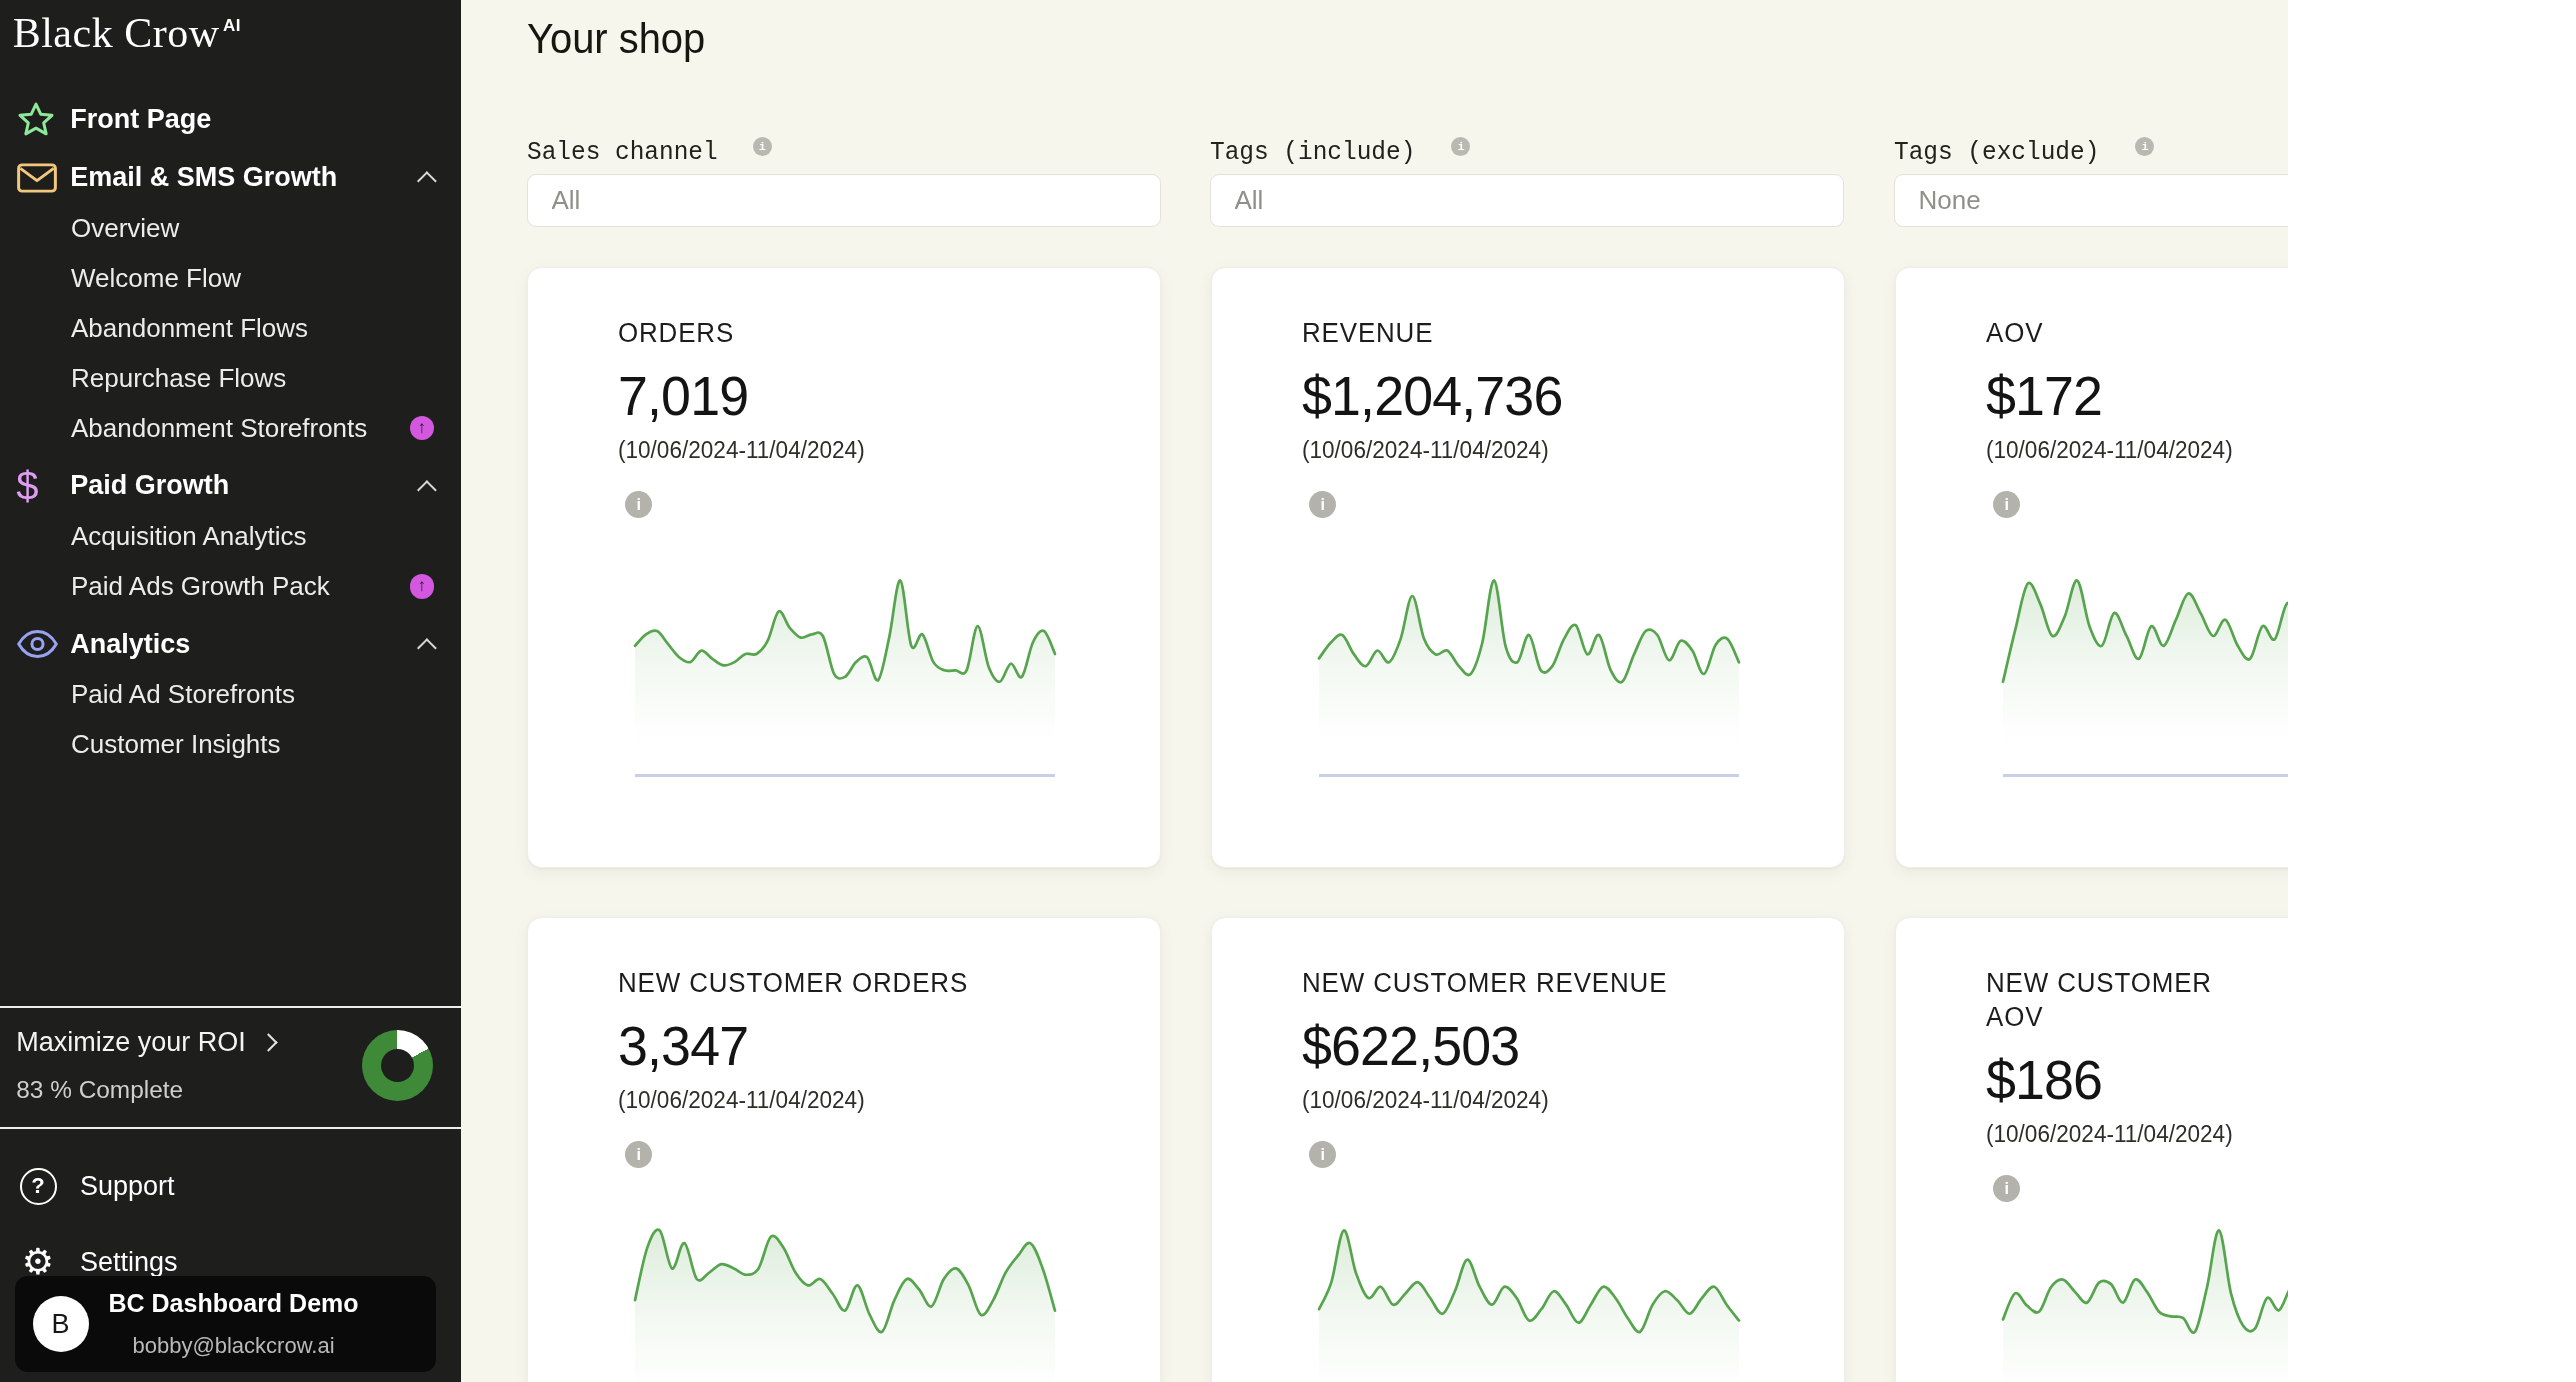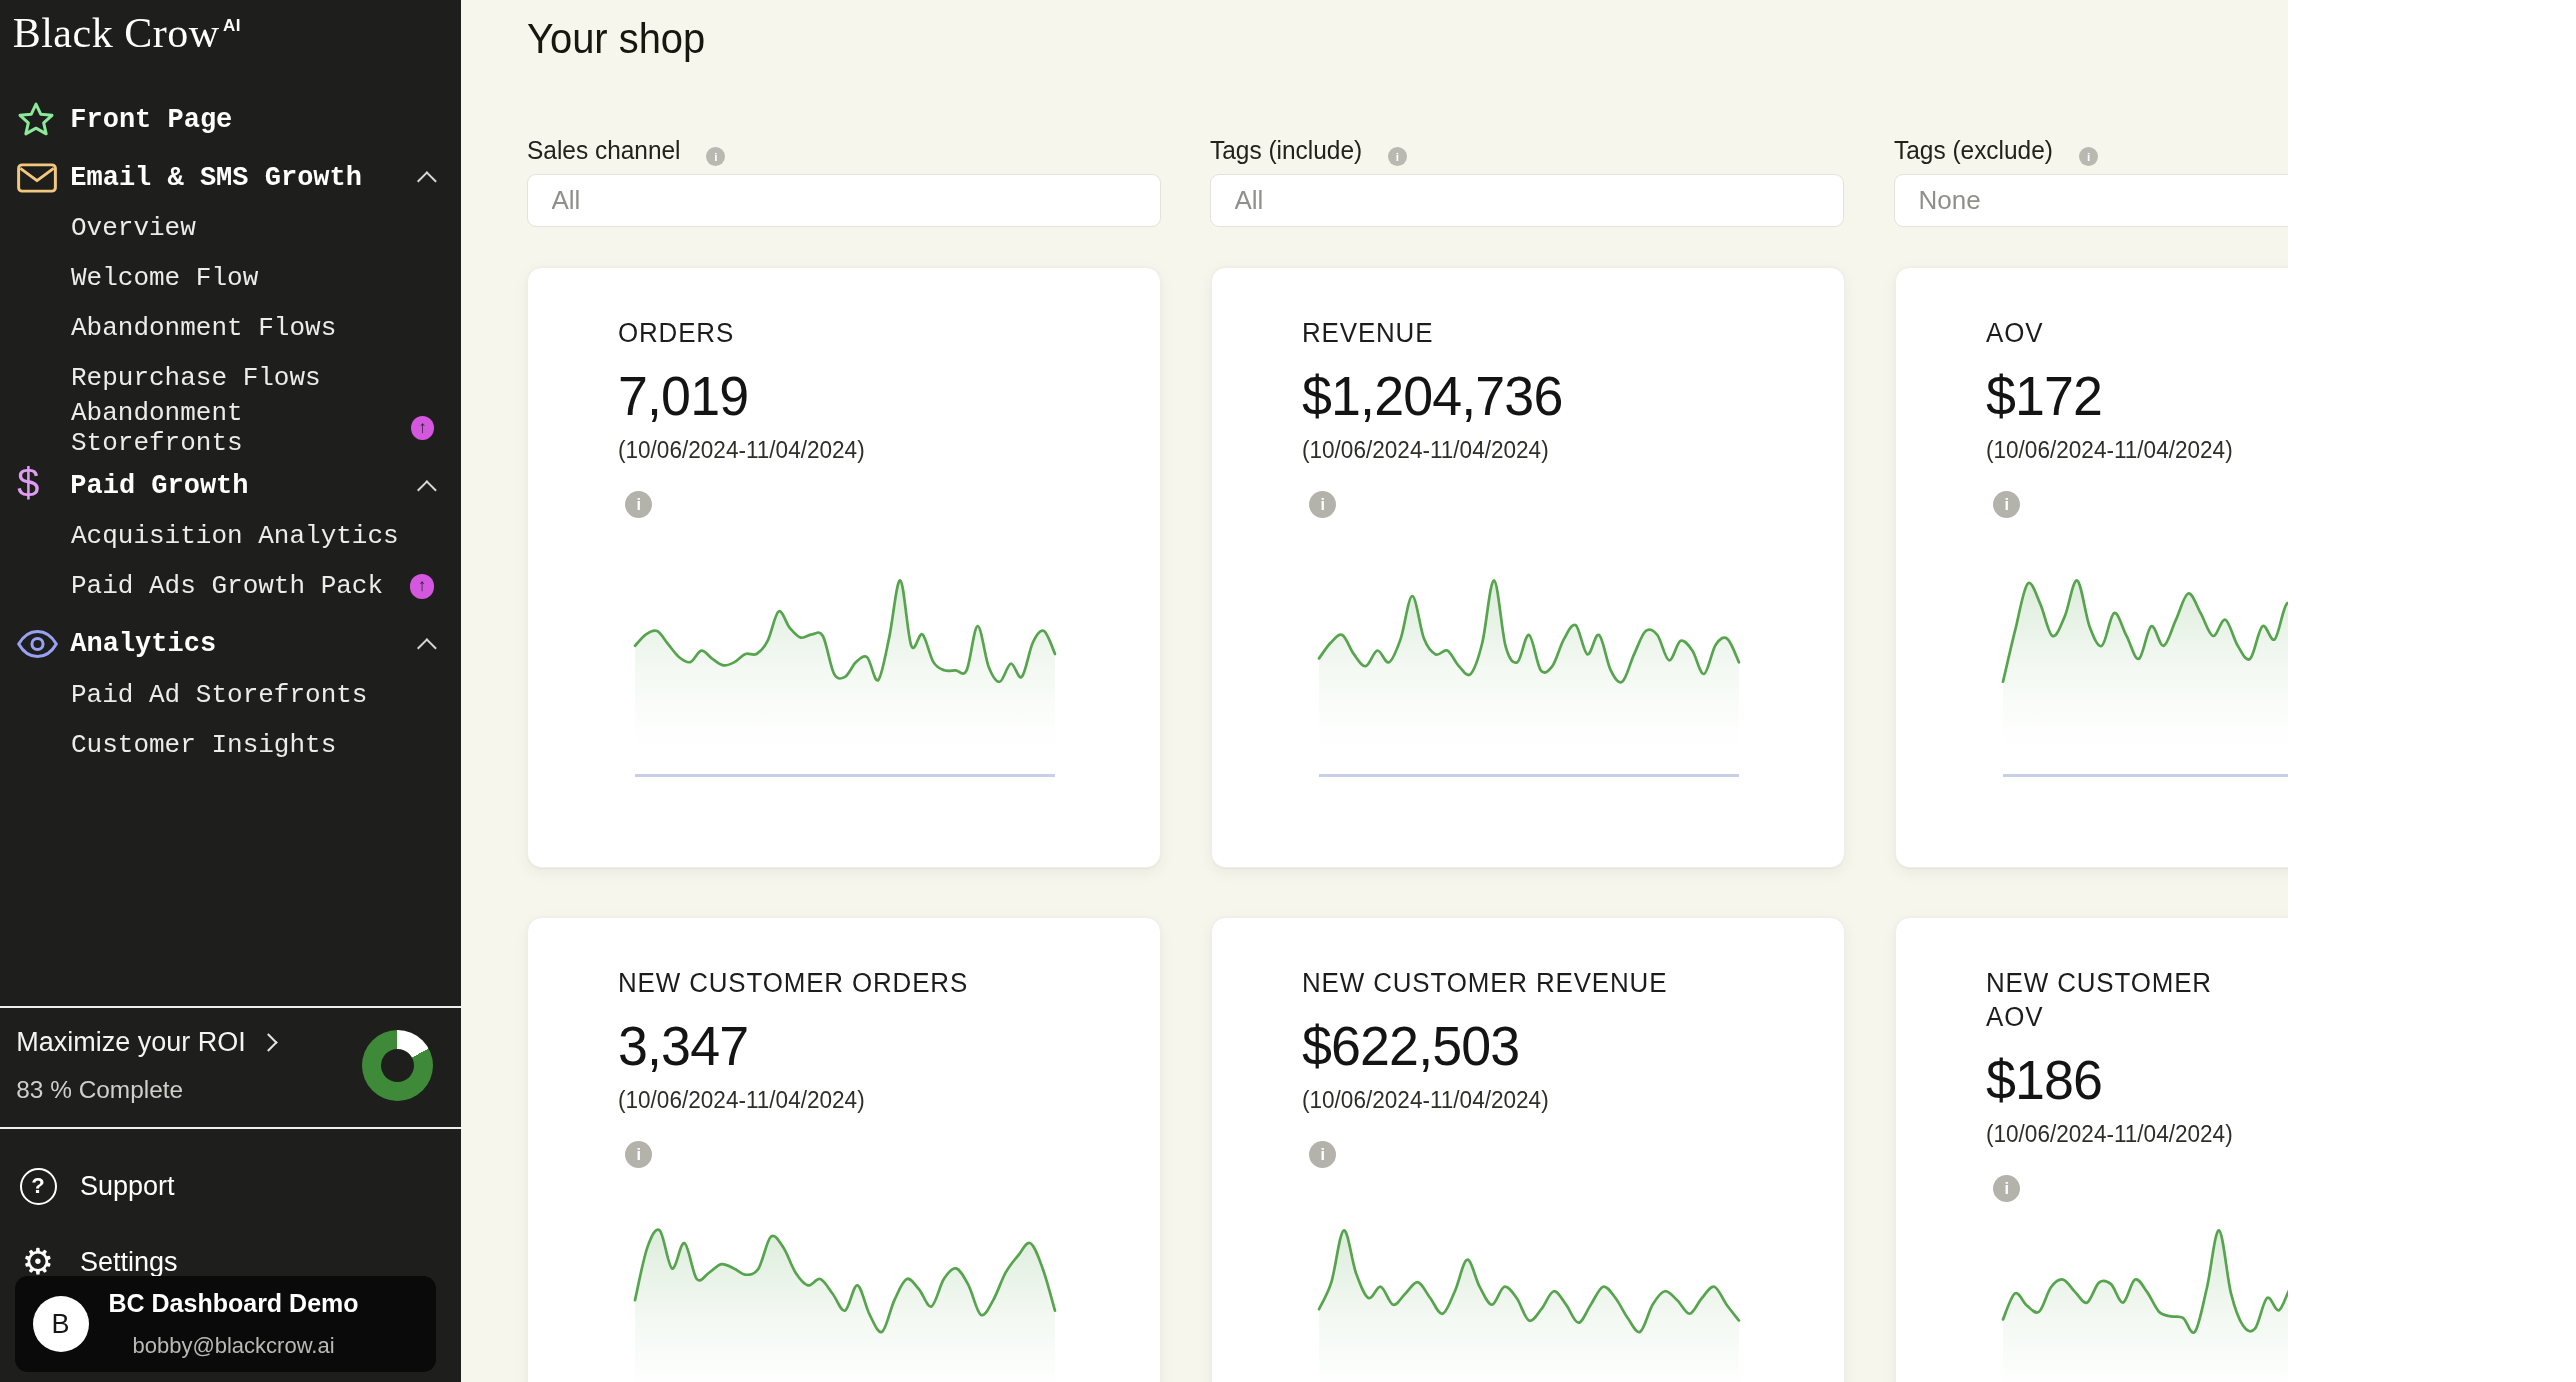--- a/index.html
+++ b/index.html
@@ -4,21 +4,21 @@
 <style>
   html,body{margin:0;padding:0;overflow:hidden;}
   body{font-family:"Liberation Sans",sans-serif;}
   #app{position:relative;width:2288px;height:1383px;background:#f6f6ed;overflow:hidden;}
 
   
   .sidebar{position:absolute;left:0;top:0;width:461px;height:1383px;background:#1e1e1c;color:#fff;}
   .logo{position:absolute;left:12.7px;top:9px;font-family:"Liberation Serif",serif;font-size:42px;font-weight:500;color:#fff;letter-spacing:0.5px;}
   .logo .sup{font-family:"Liberation Sans",sans-serif;font-size:17px;font-weight:700;position:relative;top:-16.3px;margin-left:3.6px;letter-spacing:0.5px;}
 
-  .nav{position:absolute;left:0;top:94px;width:461px;font-family:Liberation Mono, monospace;}
+  .nav{position:absolute;left:0;top:94px;width:461px;}
   .nrow{display:flex;align-items:center;height:51px;padding:0 27px 0 16.3px;box-sizing:border-box;cursor:pointer;}
   .nrow .ic{width:54px;display:flex;align-items:center;justify-content:flex-start;flex:0 0 54px;}
   .nrow .lbl{font-size:27px;font-weight:700;color:#ffffff;}
   .nrow.sub{height:50px;padding-left:71px;}
   .nrow.sub .lbl{font-size:26px;font-weight:400;color:#ececea;}
   .nrow.section{margin-top:7.2px;}
   .chev-up{margin-left:auto;width:11.8px;height:11.8px;border-left:2.7px solid #d8d8d6;border-top:2.7px solid #d8d8d6;transform:rotate(45deg);margin-top:7.2px;}
   .badge{margin-left:auto;width:24.4px;height:24.4px;border-radius:50%;display:flex;align-items:center;justify-content:center;font-size:17px;font-weight:900;color:#1e1e1c;background:#d457e0;}
   .dollar-glyph{font-size:40px;font-weight:300;color:#de9df2;line-height:1;}
 
@@ -39,21 +39,21 @@
   .avatar{width:56px;height:56px;border-radius:50%;background:#fff;color:#161616;display:flex;align-items:center;justify-content:center;font-size:27px;font-weight:500;margin-left:18px;}
   .user-meta{margin-left:20px;display:flex;flex-direction:column;gap:15px;text-align:center;}
   .user-name{font-size:25px;font-weight:700;color:#fff;}
   .user-email{font-size:22px;color:#b9b9b7;}
 
   
   .main-title{position:absolute;left:527px;top:14.5px;font-size:42px;font-weight:400;color:#17170f;display:inline-block;transform:scaleX(.95);transform-origin:left;}
 
   .filter{position:absolute;top:137px;width:634px;}
   .f0{left:527px;} .f1{left:1210px;} .f2{left:1894px;}
-  .flabel-row{display:flex;align-items:flex-end;gap:16px;height:29px;}
+  .flabel-row{display:flex;align-items:flex-start;gap:23px;height:29px;font-family:Liberation Mono, monospace;}
   .flabel{font-size:26px;color:#22221c;display:inline-block;transform:scaleX(.94);transform-origin:left;}
   .info-sm{width:19px;height:19px;border-radius:50%;background:#b9b9b1;color:#fff;font-size:11.8px;font-weight:700;display:flex;align-items:center;justify-content:center;flex:0 0 19px;}
   .finput{margin-top:8.1px;width:100%;height:53px;box-sizing:border-box;border:1.8px solid #e3e3da;border-radius:9px;background:#fff;padding:0 0 0 23.5px;font-family:"Liberation Sans",sans-serif;font-size:26px;color:#1c1c1c;outline:none;}
   .finput::placeholder{color:#90908a;opacity:1;}
 
   .grid{position:absolute;left:527px;top:267px;display:grid;grid-template-columns:repeat(3,634px);grid-auto-rows:601px;column-gap:50px;row-gap:49px;}
   .card{position:relative;background:#fff;border:0.9px solid #efefe9;border-radius:14.5px;box-sizing:border-box;box-shadow:0 0.9px 1.8px rgba(27,27,24,.04),0 4.5px 14.5px rgba(27,27,24,.05);padding:49px 0 0 90px;}
   .card-title{font-size:27px;font-weight:500;letter-spacing:0.9px;color:#1c1c1c;line-height:1.25;white-space:pre-line;display:inline-block;transform:scaleX(.96);transform-origin:left;}
   .card-value{margin-top:16.3px;font-size:56px;font-weight:400;letter-spacing:-0.9px;color:#141414;line-height:1.05;display:inline-block;transform:scaleX(.96);transform-origin:left;}
   .card-period{margin-top:11px;font-size:23.5px;color:#2e2e28;display:inline-block;transform:scaleX(.96);transform-origin:left;}

